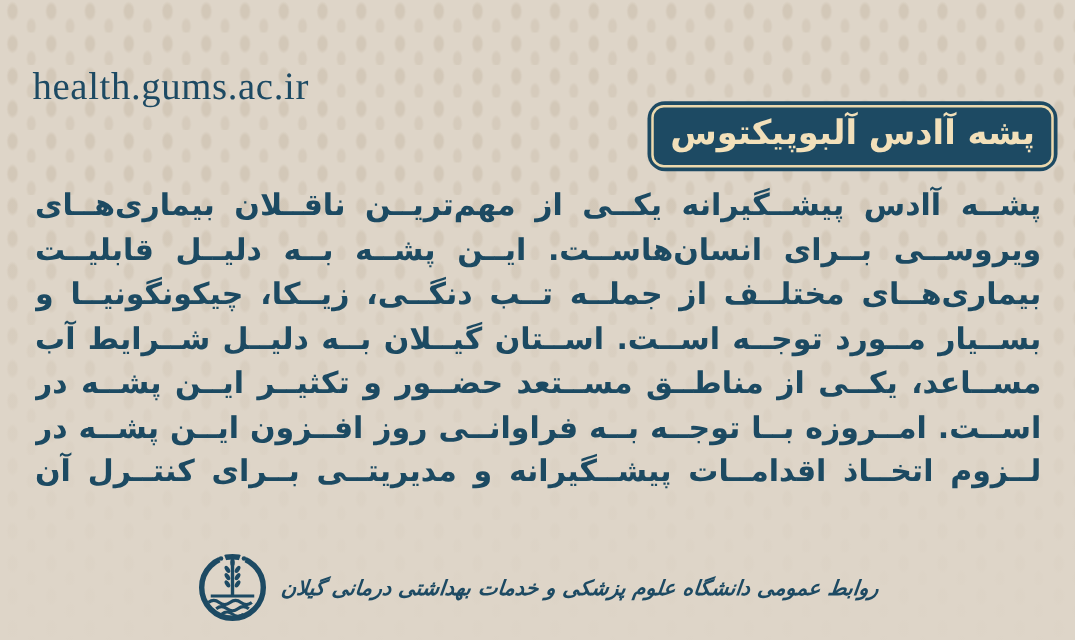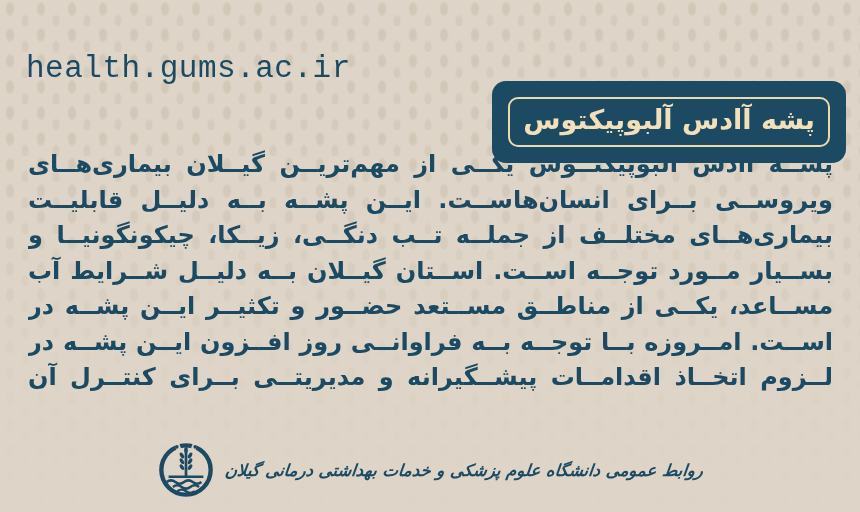--- a/index.html
+++ b/index.html
@@ -23,30 +23,30 @@
     position:absolute; inset:0;
     background:linear-gradient(180deg,
       rgba(222,213,200,0) 0%,
       rgba(222,213,200,0) 30%,
       rgba(222,213,200,0.75) 72%,
       rgba(222,213,200,0.95) 100%);
     pointer-events:none;
   }
   .site-url{
     position:absolute; top:51px; left:26px;
-    font-family:Liberation Mono, monospace;
+    font-family:Liberation Serif, serif;
     font-size:31px; font-weight:400;
     color:#1d4a63; letter-spacing:0.5px;
     z-index:3;
   }
   .badge{
     position:absolute; top:81px; right:14px;
     background:#1d4a63;
     border-radius:14px;
-    padding:16px;
+    padding:3px;
     z-index:3;
   }
   .badge-inner{
     border:2px solid #ecd9ae;
     border-radius:10px;
     padding:3px 13px 7px 13px;
     direction:rtl;
     color:#f2e0ba;
     font-size:27px; font-weight:bold;
     line-height:1.35;
@@ -90,21 +90,21 @@
 
   <div class="texture-fade"></div>
 
   <div class="site-url">health.gums.ac.ir</div>
 
   <div class="badge">
     <div class="badge-inner">پشه آادس آلبوپیکتوس</div>
   </div>
 
   <div class="article">
-    <div class="line">پشــه آادس آلبوپیکتــوس یکــی از مهم‌تریــن گیــلان بیماری‌هــای</div>
+    <div class="line">پشــه آادس پیشــگیرانه یکــی از مهم‌تریــن ناقــلان بیماری‌هــای</div>
     <div class="line">ویروســی بــرای انسان‌هاســت. ایــن پشــه بــه دلیــل قابلیــت انتقــال</div>
     <div class="line">بیماری‌هــای مختلــف از جملــه تــب دنگــی، زیــکا، چیکونگونیــا و تــب زرد</div>
     <div class="line">بســیار مــورد توجــه اســت. اســتان گیــلان بــه دلیــل شــرایط آب و هوایــی</div>
     <div class="line">مســاعد، یکــی از مناطــق مســتعد حضــور و تکثیــر ایــن پشــه در کشــور</div>
     <div class="line">اســت. امــروزه بــا توجــه بــه فراوانــی روز افــزون ایــن پشــه در گیــلان،</div>
     <div class="line">لــزوم اتخــاذ اقدامــات پیشــگیرانه و مدیریتــی بــرای کنتــرل آن بایــد</div>
   </div>
 
   <div class="footer">
     <span class="footer-caption">روابط عمومی دانشگاه علوم پزشکی و خدمات بهداشتی درمانی گیلان</span>

